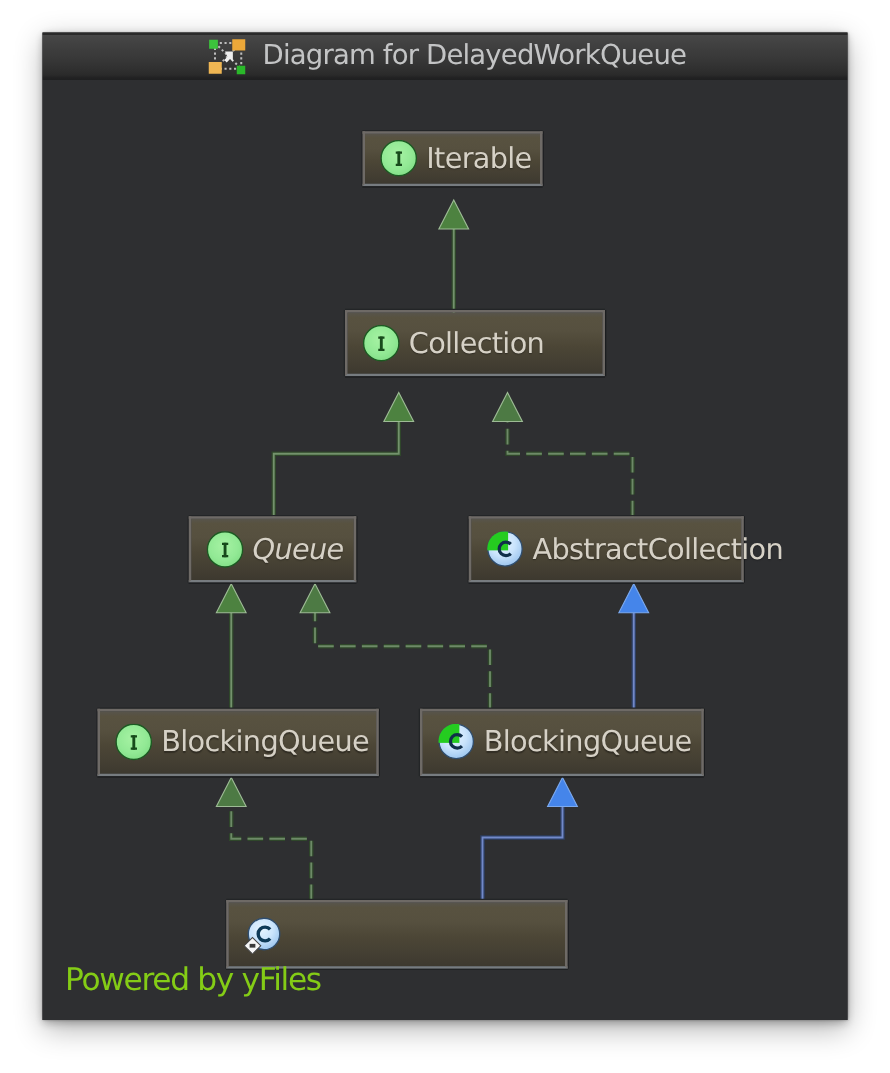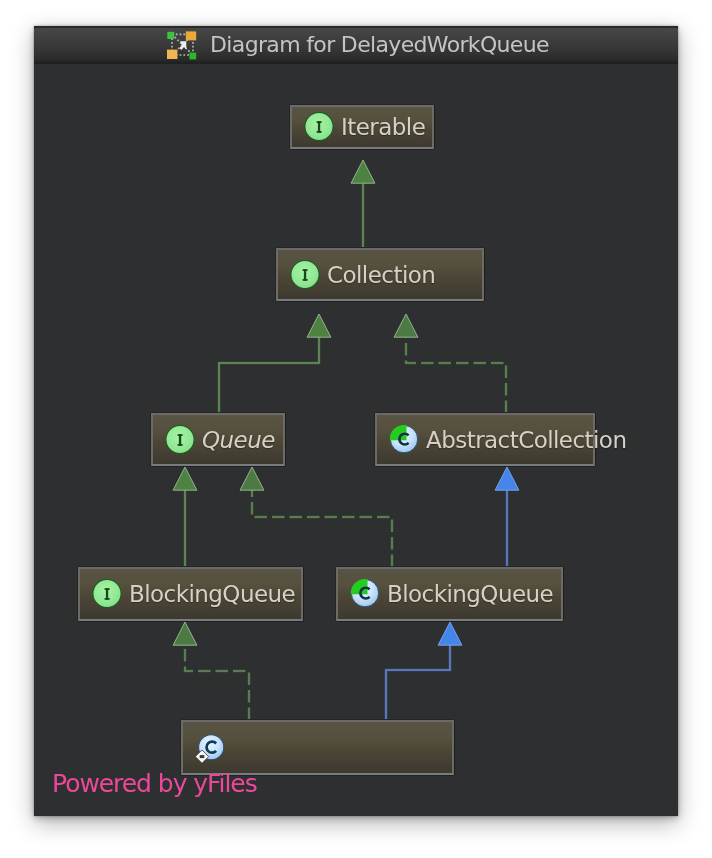--- a/index.html
+++ b/index.html
@@ -16,21 +16,21 @@
   #diagram-icon{width:36px;height:32px;margin-right:11px;line-height:0;display:inline-block;}
   #canvas{position:absolute;left:0;top:38px;width:644px;height:752px;background:#2e2f31;}
   .node{position:absolute;box-sizing:border-box;border:2px solid #6e6a66;border-bottom-color:#777c80;
         background:linear-gradient(180deg,#57544c 0%,#585240 8%,#56503f 30%,#4c4636 55%,#443f33 80%,#3d392f 100%);
         display:flex;align-items:center;
         box-shadow:0 1px 0 0 #1b1d1f, 1px 0 0 0 #1b1d1f, -1px 0 0 0 #232527, 0 -1px 0 0 #232527;}
   .node::after{content:"";position:absolute;left:-2px;right:-2px;bottom:-3px;height:1px;background:#1f2123;}
   .node .nicon{width:30px;height:30px;flex:0 0 30px;margin-left:12px;line-height:0;}
   .node .label{color:#d6d1c6;font-size:23px;letter-spacing:-0.55px;margin-left:7px;white-space:nowrap;
                text-shadow:0 1px 1px rgba(0,0,0,0.35);}
-  #watermark{position:absolute;left:18px;top:707px;color:#ec4899;font-size:25px;letter-spacing:-1.05px;line-height:1;}
+  #watermark{position:absolute;left:18px;top:707px;color:#84cc16;font-size:25px;letter-spacing:-1.05px;line-height:1;}
   svg.edges{position:absolute;left:0;top:0;width:644px;height:753px;overflow:visible;}
 </style>
 </head>
 <body>
 
 <div id="root">
   <div id="window">
     <div id="titlebar">
       <span id="diagram-icon">
         <svg viewBox="0 0 36 32" width="36" height="32">

